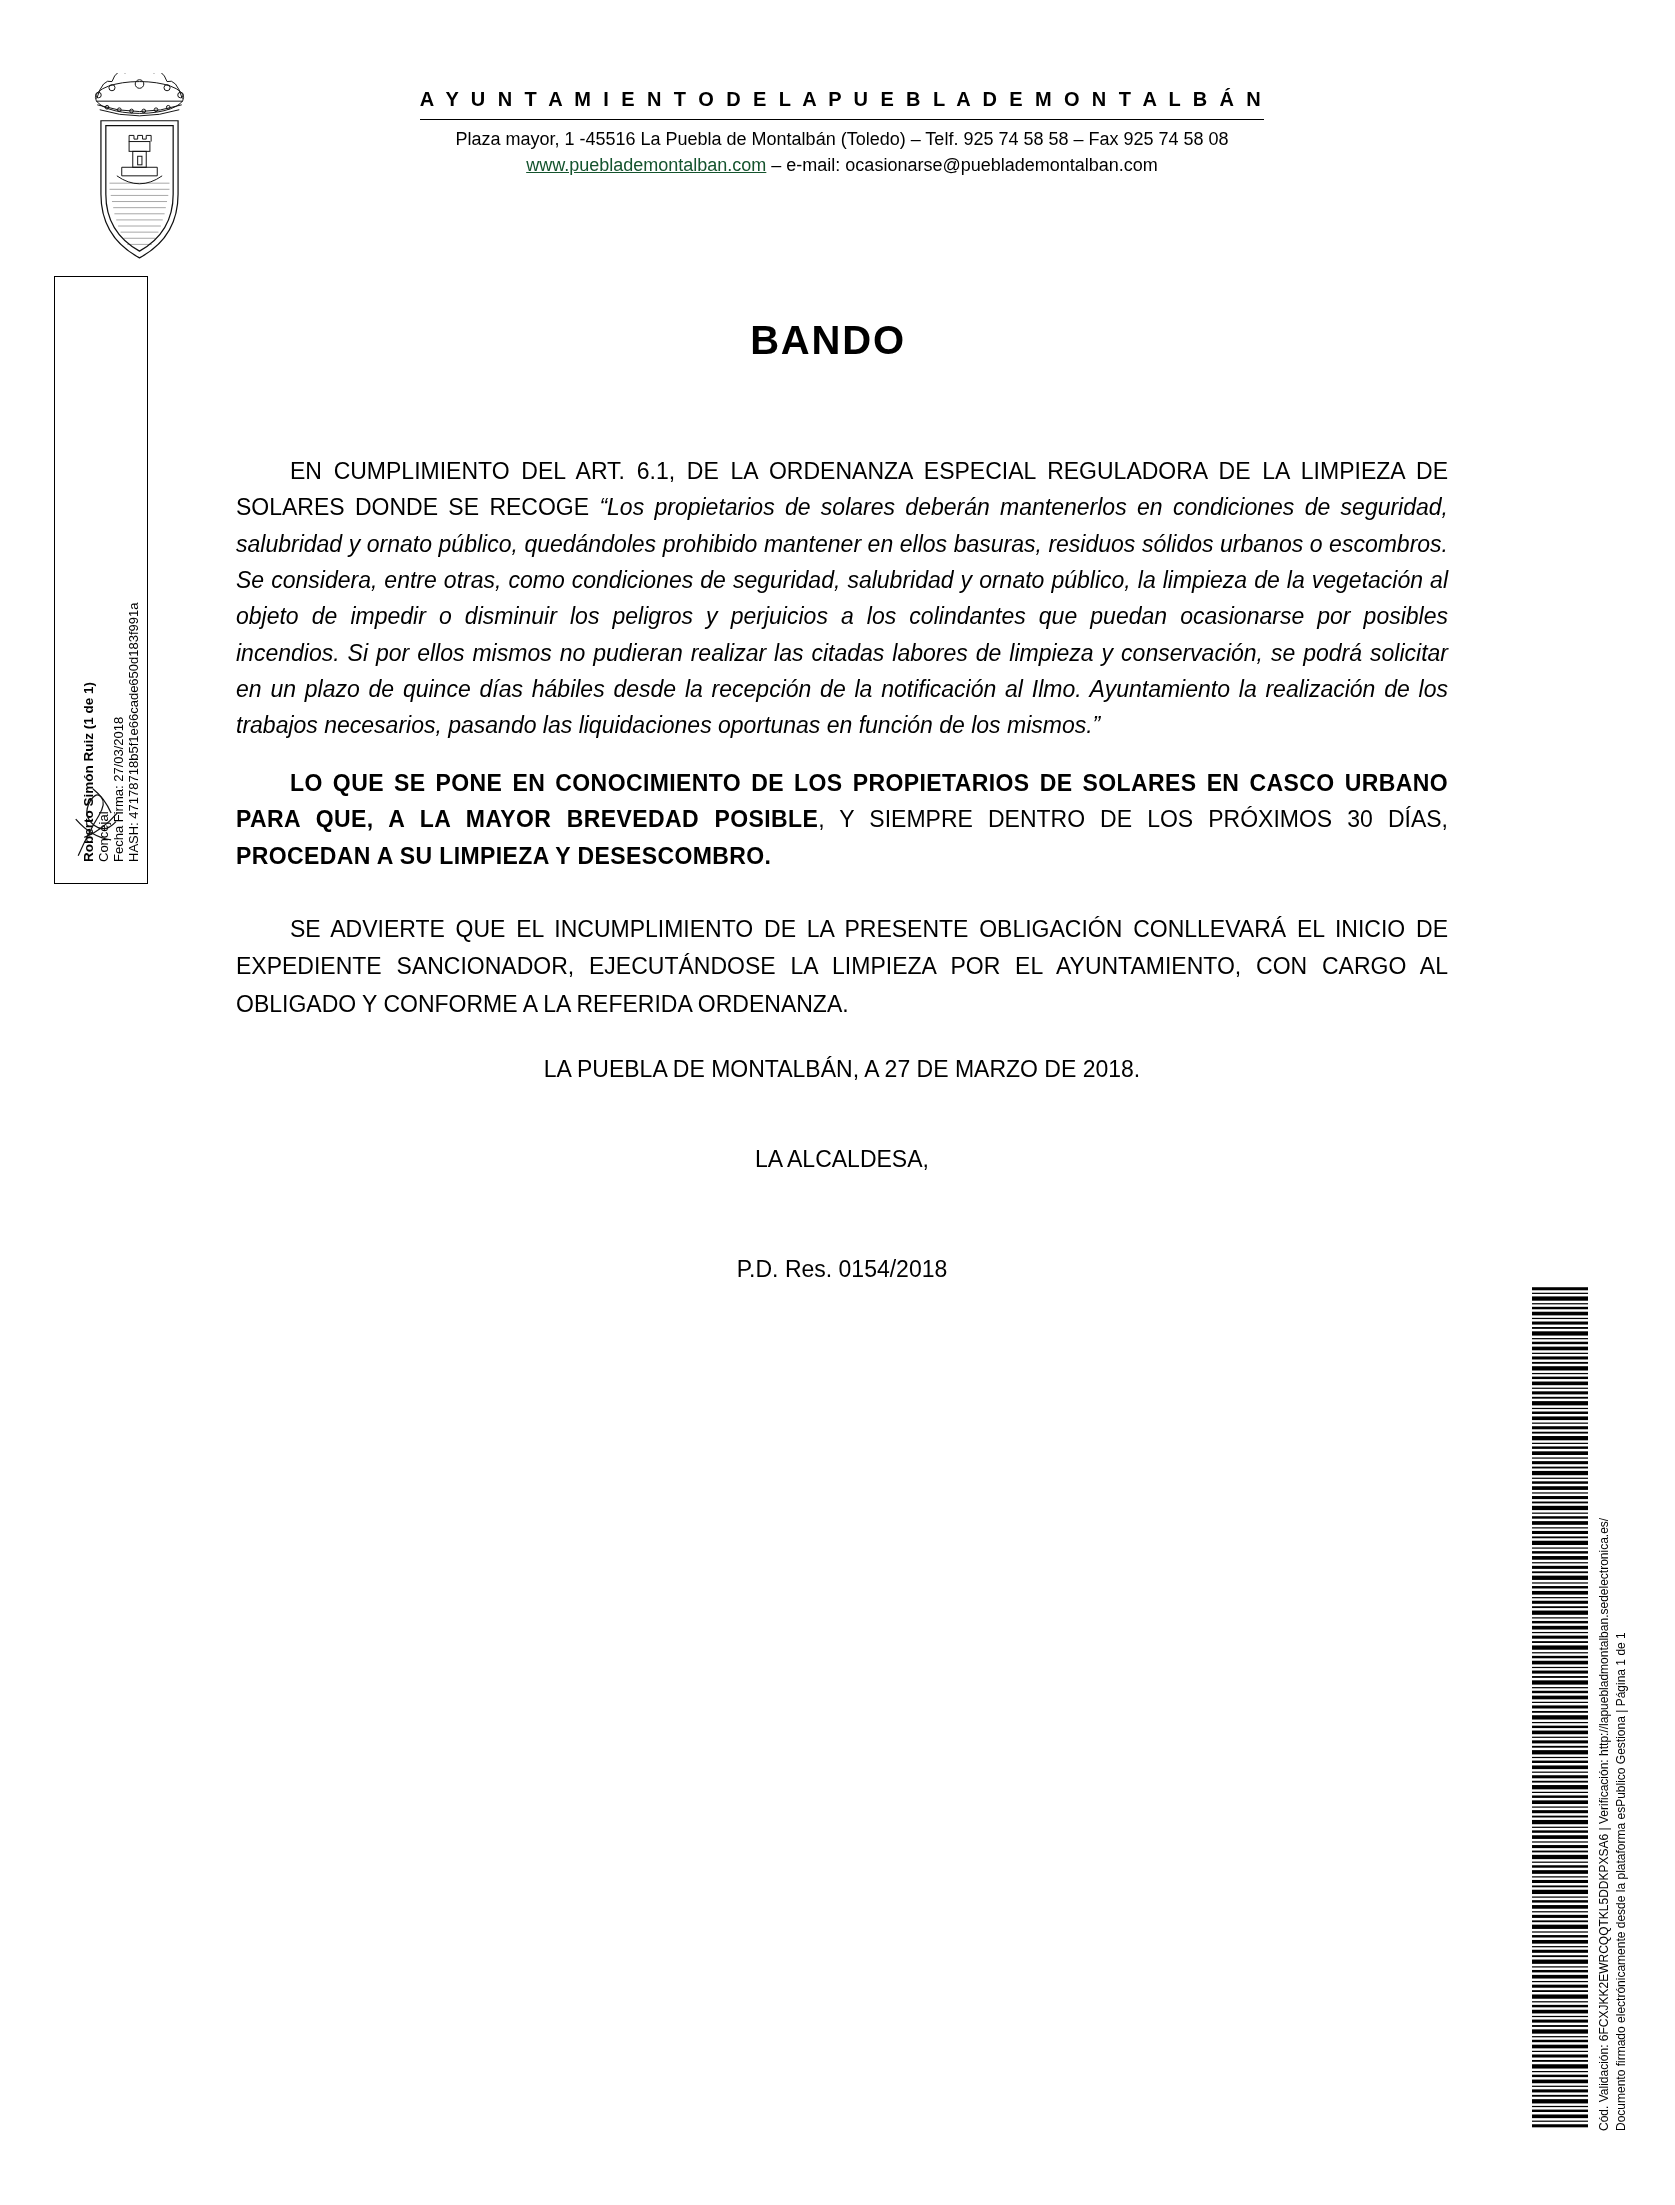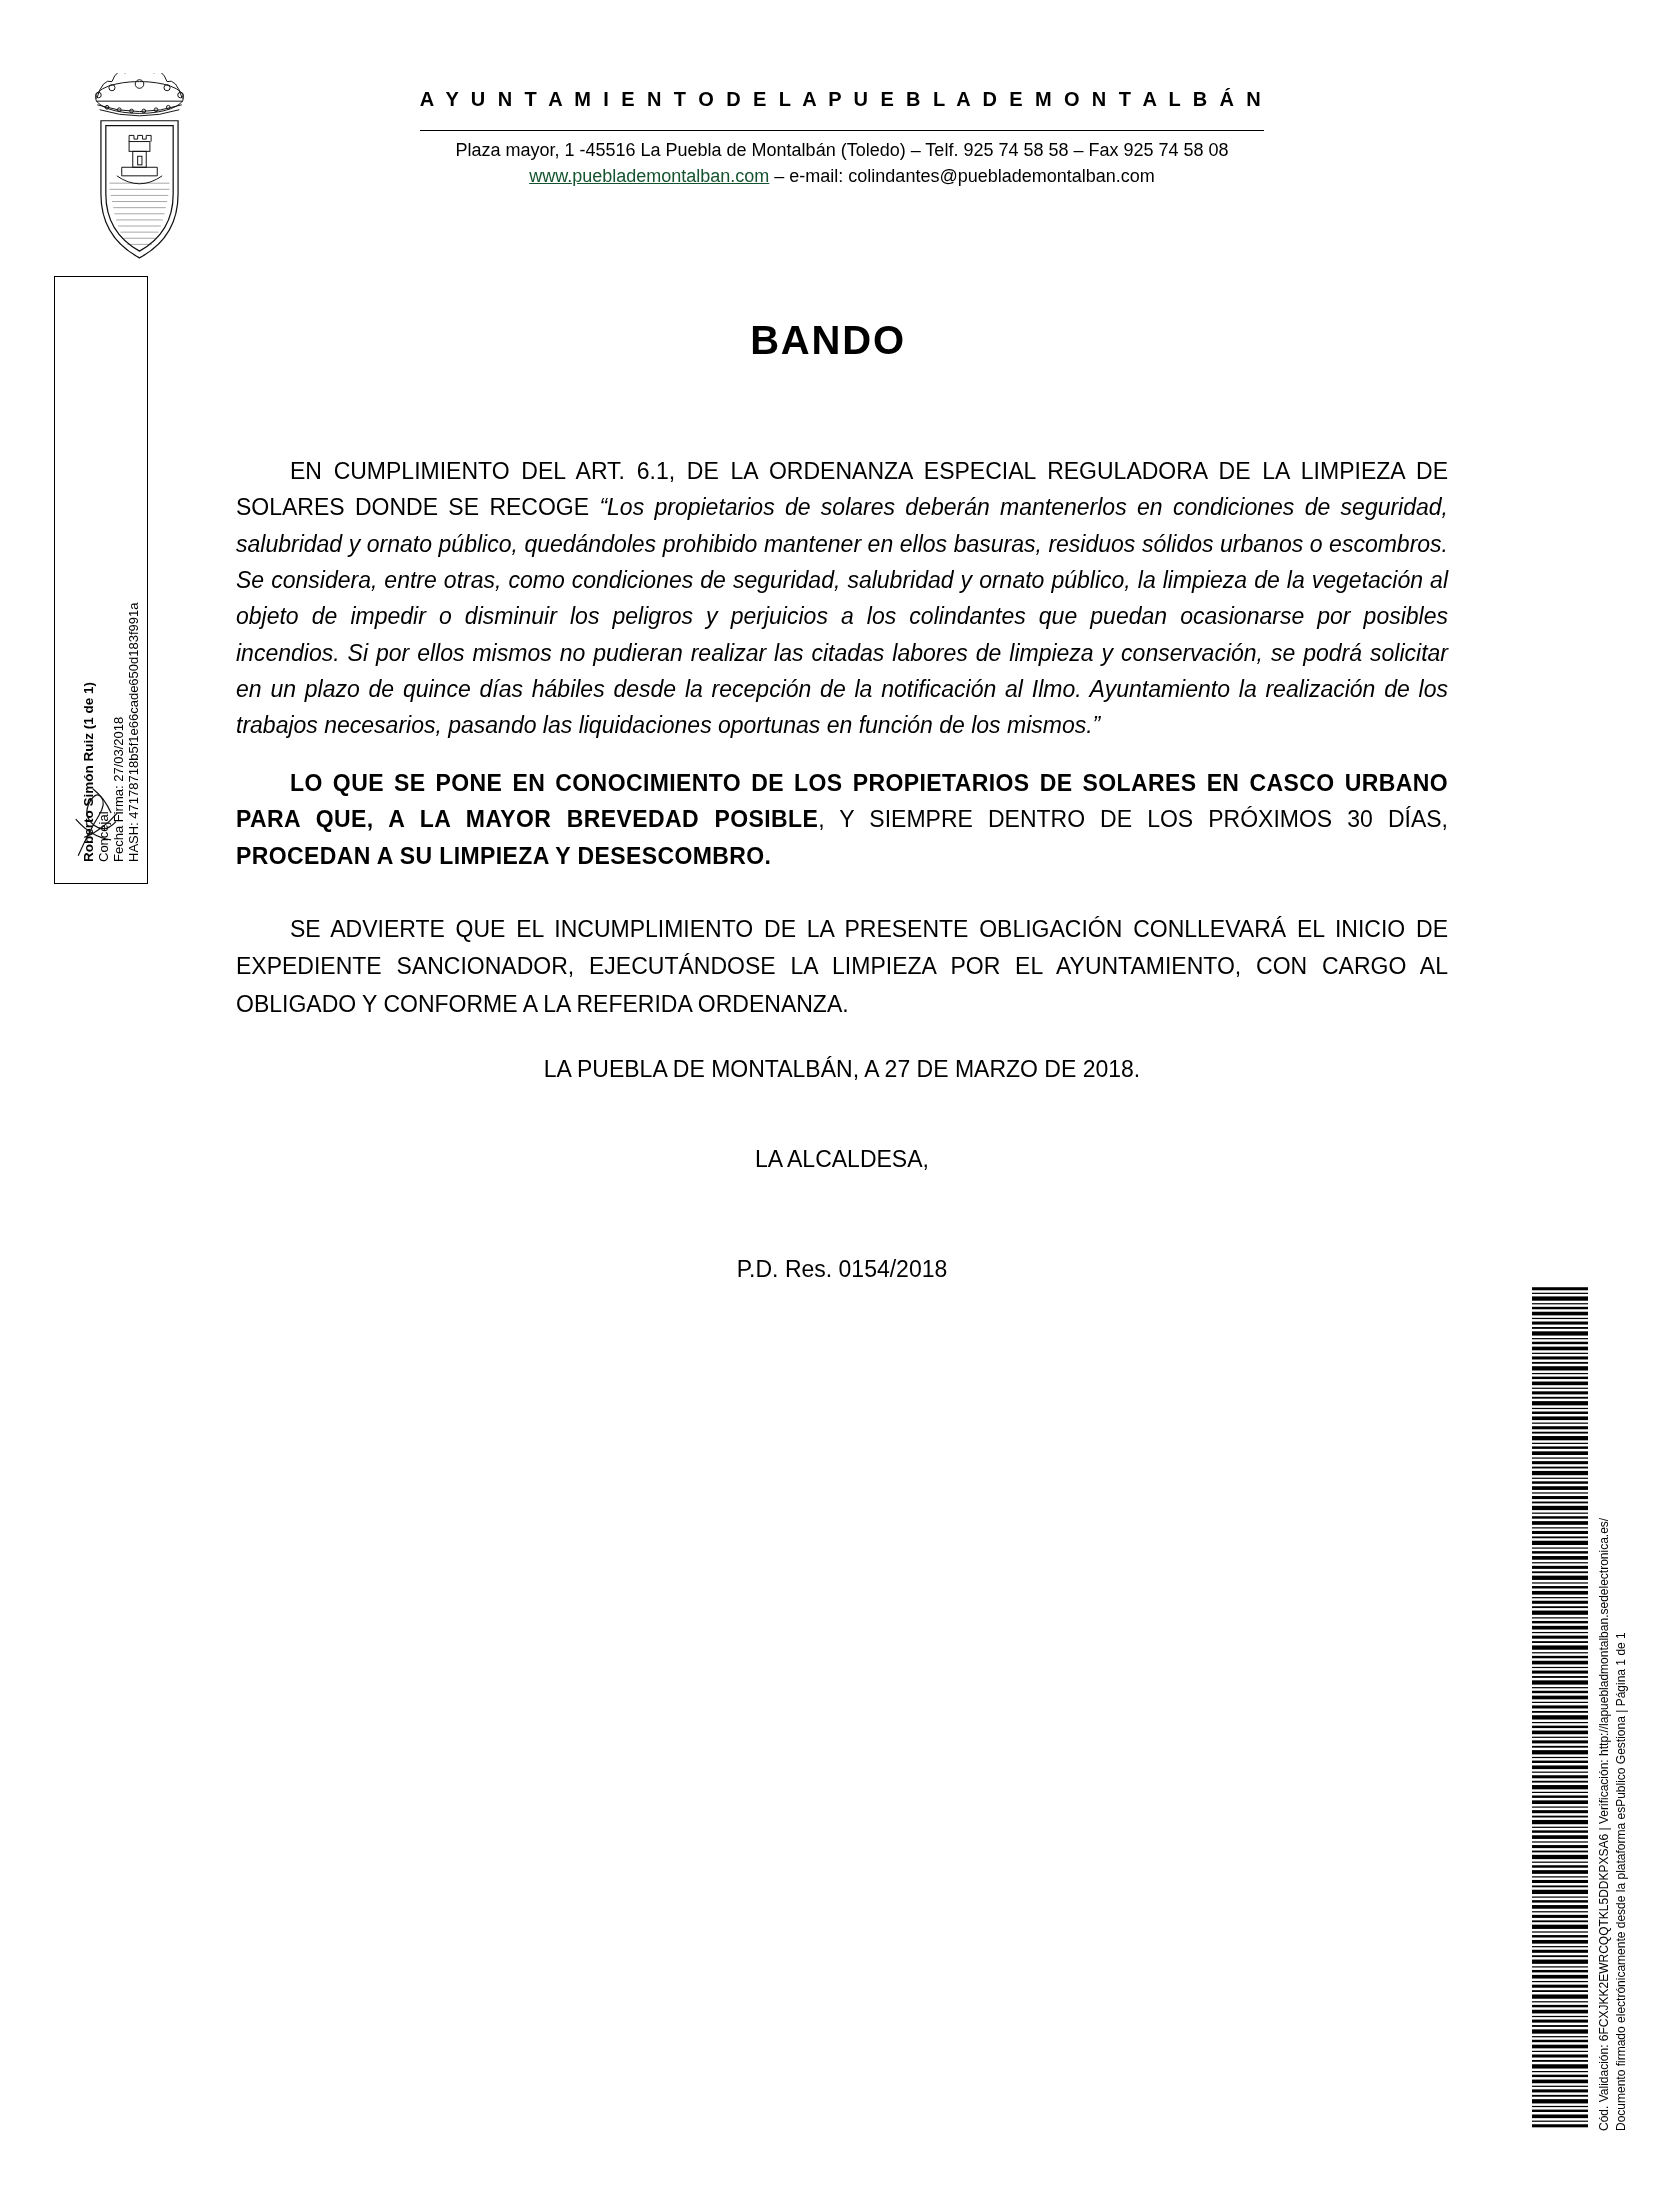--- a/index.html
+++ b/index.html
@@ -40,21 +40,21 @@
     top: 14.7px;
     width: 998px;
     text-align: center;
   }
   .org-title {
     font-size: 20px;
     font-weight: bold;
     letter-spacing: 3.4px;
     margin-bottom: 6.1px;
     border-bottom: 1.8px solid #000;
-    padding-bottom: 19px;
+    padding-bottom: 8px;
     display: inline-block;
   }
   .org-line {
     font-size: 18px;
     line-height: 1.45;
     white-space: nowrap;
   }
   .org-link {
     text-decoration: underline;
     color: #14532d;
@@ -242,21 +242,21 @@
           <path d="M89 270 h52"></path>
             <path d="M95 280 h40"></path>
         </g>
       </svg>
     </div>
 
     <div class="header-text">
       <div class="org-title">A Y U N T A M I E N T O   D E   L A   P U E B L A   D E   M O N T A L B Á N</div>
       <div class="org-line">Plaza mayor, 1 -45516 La Puebla de Montalbán (Toledo) – Telf. 925 74 58 58 – Fax 925 74 58 08</div>
       <div class="org-line">
-        <a class="org-link" href="#">www.pueblademontalban.com</a><span> – e-mail: </span><span>colindantes@pueblademontalban.com</span>
+        <a class="org-link" href="#">www.pueblademontalban.com</a><span> – e-mail: </span><span>ocasionarse@pueblademontalban.com</span>
       </div>
     </div>
   </div>
 
   <div class="sigbox">
     <span class="vtext name" style="left:24.5px; top:585px;">Roberto Simón Ruiz (1 de 1)</span>
     <span class="vtext" style="left:40px; top:585px;">Concejal</span>
     <span class="vtext" style="left:55px; top:585px;">Fecha Firma: 27/03/2018</span>
     <span class="vtext" style="left:70px; top:585px;">HASH: 47178718b5f1e66cade650d183f991a</span>
     <svg class="scribble" viewBox="0 0 110 190" aria-hidden="true">

